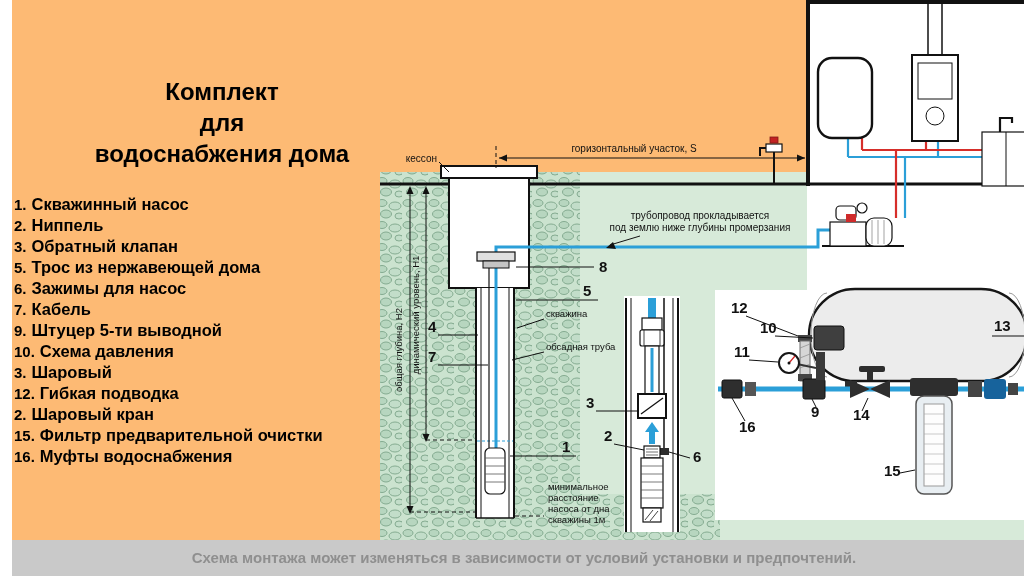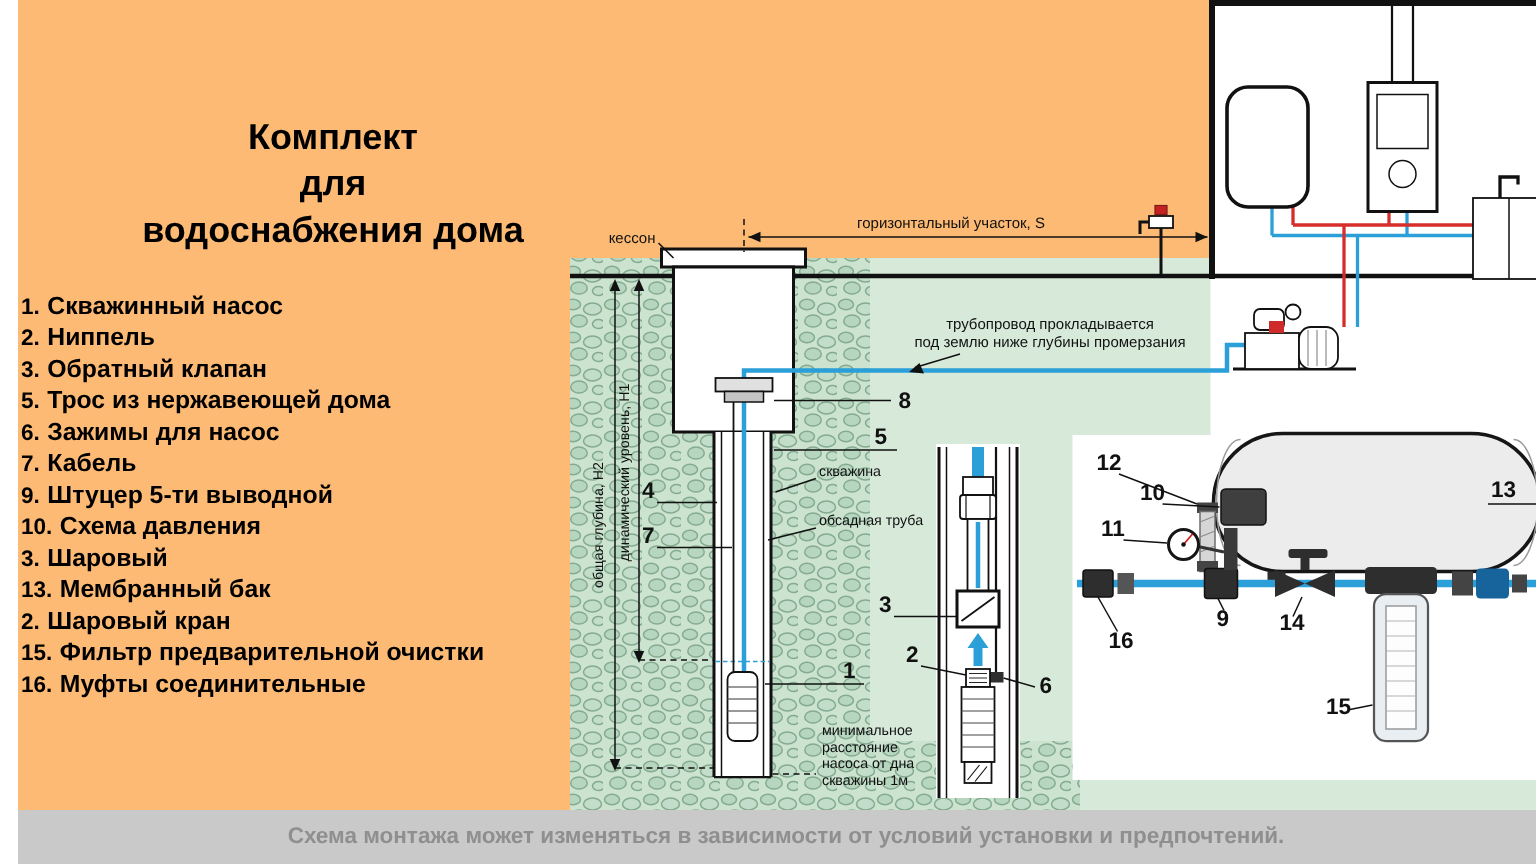--- a/index.html
+++ b/index.html
@@ -41,24 +41,24 @@
   <div class="parts">
     <div class="part-row"><span class="num">1.</span><span>Скважинный насос</span></div>
     <div class="part-row"><span class="num">2.</span><span>Ниппель</span></div>
     <div class="part-row"><span class="num">3.</span><span>Обратный клапан</span></div>
     <div class="part-row"><span class="num">5.</span><span>Трос из нержавеющей дома</span></div>
     <div class="part-row"><span class="num">6.</span><span>Зажимы для насос</span></div>
     <div class="part-row"><span class="num">7.</span><span>Кабель</span></div>
     <div class="part-row"><span class="num">9.</span><span>Штуцер 5-ти выводной</span></div>
     <div class="part-row"><span class="num">10.</span><span>Схема давления</span></div>
     <div class="part-row"><span class="num">3.</span><span>Шаровый</span></div>
-    <div class="part-row"><span class="num">13.</span><span>Мембранный бак</span></div>
+    <div class="part-row"><span class="num">12.</span><span>Гибкая подводка</span></div>
     <div class="part-row"><span class="num">2.</span><span>Шаровый кран</span></div>
     <div class="part-row"><span class="num">15.</span><span>Фильтр предварительной очистки</span></div>
-    <div class="part-row"><span class="num">16.</span><span>Муфты соединительные</span></div>
+    <div class="part-row"><span class="num">16.</span><span>Муфты водоснабжения</span></div>
   </div>
 
   <svg width="1024" height="576" viewBox="0 0 1024 576">
     <defs>
       <pattern id="stones" width="26" height="22" patternUnits="userSpaceOnUse">
         <rect width="26" height="22" fill="#cbe3cf"></rect>
         <ellipse cx="6" cy="5" rx="5" ry="3.5" fill="#b7d6bf" stroke="#84ab90" stroke-width="1"></ellipse>
         <ellipse cx="19" cy="8" rx="6" ry="4" fill="#c2ddc9" stroke="#84ab90" stroke-width="1"></ellipse>
         <ellipse cx="10" cy="16" rx="5.5" ry="4" fill="#b7d6bf" stroke="#84ab90" stroke-width="1"></ellipse>
         <ellipse cx="23" cy="18" rx="4" ry="3" fill="#c2ddc9" stroke="#84ab90" stroke-width="1"></ellipse>

